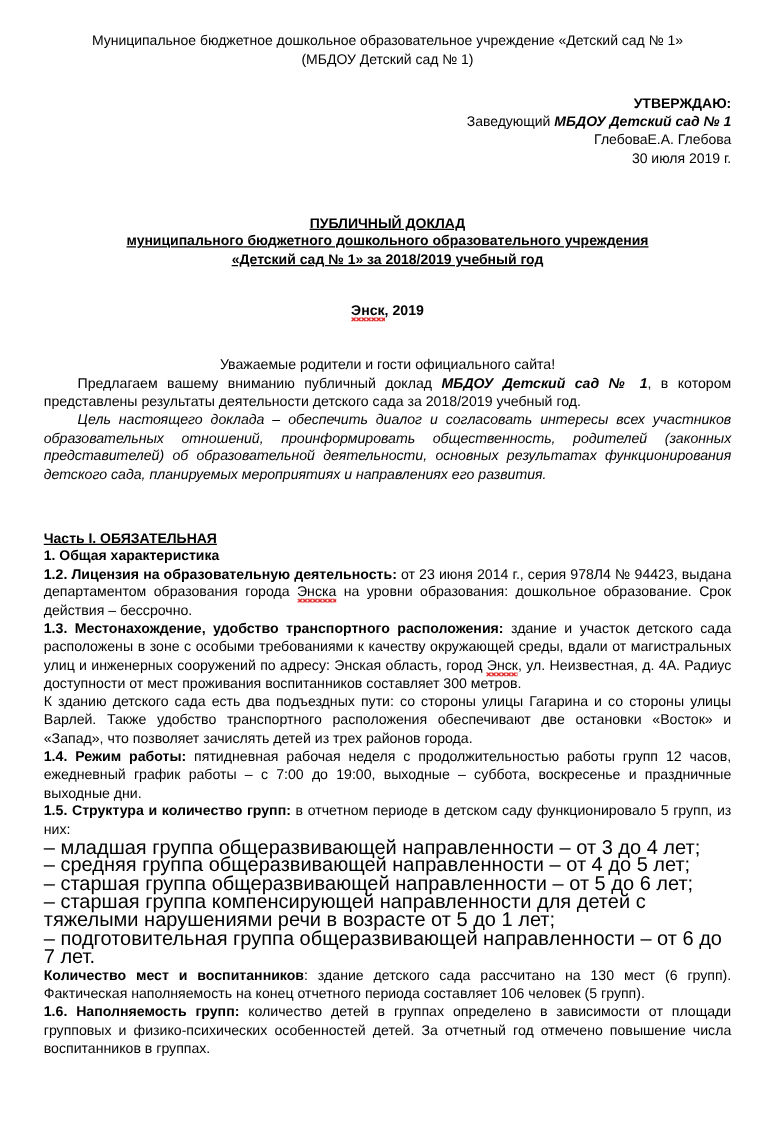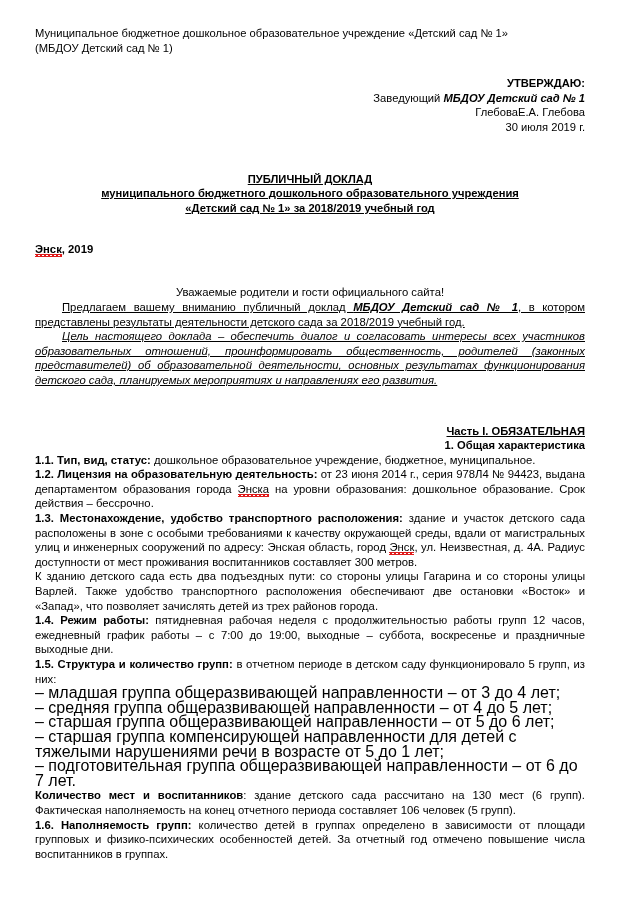--- a/index.html
+++ b/index.html
@@ -35,27 +35,27 @@
   }
 
   .body-par {
     font-size: 11.3px;
     line-height: 14.6px;
     margin: 0;
     text-align: justify;
     text-justify: inter-word;
   }
 
-  .indent { text-indent: 27px; text-decoration: underline; }
+  .indent { text-indent: 27px; }
 
   
   .doc-header {
     font-size: 11.2px;
     line-height: 14.6px;
-    text-align: left;
+    text-align: center;
   }
 
   
   .approve-block {
     margin-top: 21px;
     margin-left: 272px;
     font-size: 11.2px;
     line-height: 14.6px;
     text-align: right;
   }
@@ -69,21 +69,21 @@
   .title-block {
     margin-top: 37px;
     text-align: center;
     font-size: 11.3px;
     line-height: 14.6px;
     font-weight: bold;
     text-decoration: underline;
   }
   .city-line {
     margin-top: 28px;
-    text-align: left;
+    text-align: center;
     font-size: 11.3px;
     font-weight: bold;
   }
 
   
   .sp {
     position: relative;
     white-space: nowrap;
   }
   .sp::after {
@@ -104,21 +104,21 @@
   .intro-block { margin-top: 30px; }
   .greeting {
     text-align: center;
     font-size: 11.3px;
     line-height: 14.6px;
   }
 
   
   .part-head {
     margin-top: 36px;
-    text-align: right;
+    text-align: left;
     font-size: 11.3px;
     line-height: 14.6px;
     font-weight: bold;
   }
   .part-head .main { text-decoration: underline; }
 
   
   .sections { margin-top: 0px; }
   .sections .body-par { margin-top: 0; }
 
@@ -159,21 +159,20 @@
     <p class="body-par indent i">Цель настоящего доклада – обеспечить диалог и согласовать интересы всех участников образовательных отношений, проинформировать общественность, родителей (законных представителей) об образовательной деятельности, основных результатах функционирования детского сада, планируемых мероприятиях и направлениях его развития.</p>
   </div>
 
   <div class="part-head">
     <div class="line b"><span class="main">Часть I. ОБЯЗАТЕЛЬНАЯ</span></div>
     <div class="line b">1. Общая характеристика</div>
   </div>
 
   <div class="sections">
 
-    <p class="body-par"><span class="b">1.1. Тип, вид, статус:</span><span> дошкольное образовательное учреждение, бюджетное, муниципальное.</span></p>
 
     <p class="body-par"><span class="b">1.2. Лицензия на образовательную деятельность:</span><span> от 23 июня 2014 г., серия 978Л4 № 94423, выдана департаментом образования города </span><span class="sp">Энска</span><span> на уровни образования: дошкольное образование. Срок действия – бессрочно.</span></p>
 
     <p class="body-par left"><span class="b">1.3. Местонахождение, удобство транспортного расположения:</span><span> здание и участок детского сада расположены в зоне с особыми требованиями к качеству окружающей среды, вдали от магистральных улиц и инженерных сооружений по адресу: Энская область, город </span><span class="sp">Энск</span><span>, ул. Неизвестная, д. 4А. Радиус доступности от мест проживания воспитанников составляет 300 метров.</span></p>
 
     <p class="body-par left">К зданию детского сада есть два подъездных пути: со стороны улицы Гагарина и со стороны улицы Варлей. Также удобство транспортного расположения обеспечивают две остановки «Восток» и «Запад», что позволяет зачислять детей из трех районов города.</p>
 
     <p class="body-par left"><span class="b">1.4. Режим работы:</span><span> пятидневная рабочая неделя с продолжительностью работы групп 12 часов, ежедневный график работы – с 7:00 до 19:00, выходные – суббота, воскресенье и праздничные выходные дни.</span></p>
 
     <p class="body-par left"><span class="b">1.5. Структура и количество групп:</span><span> в отчетном периоде в детском саду функционировало 5 групп, из них:</span></p>

